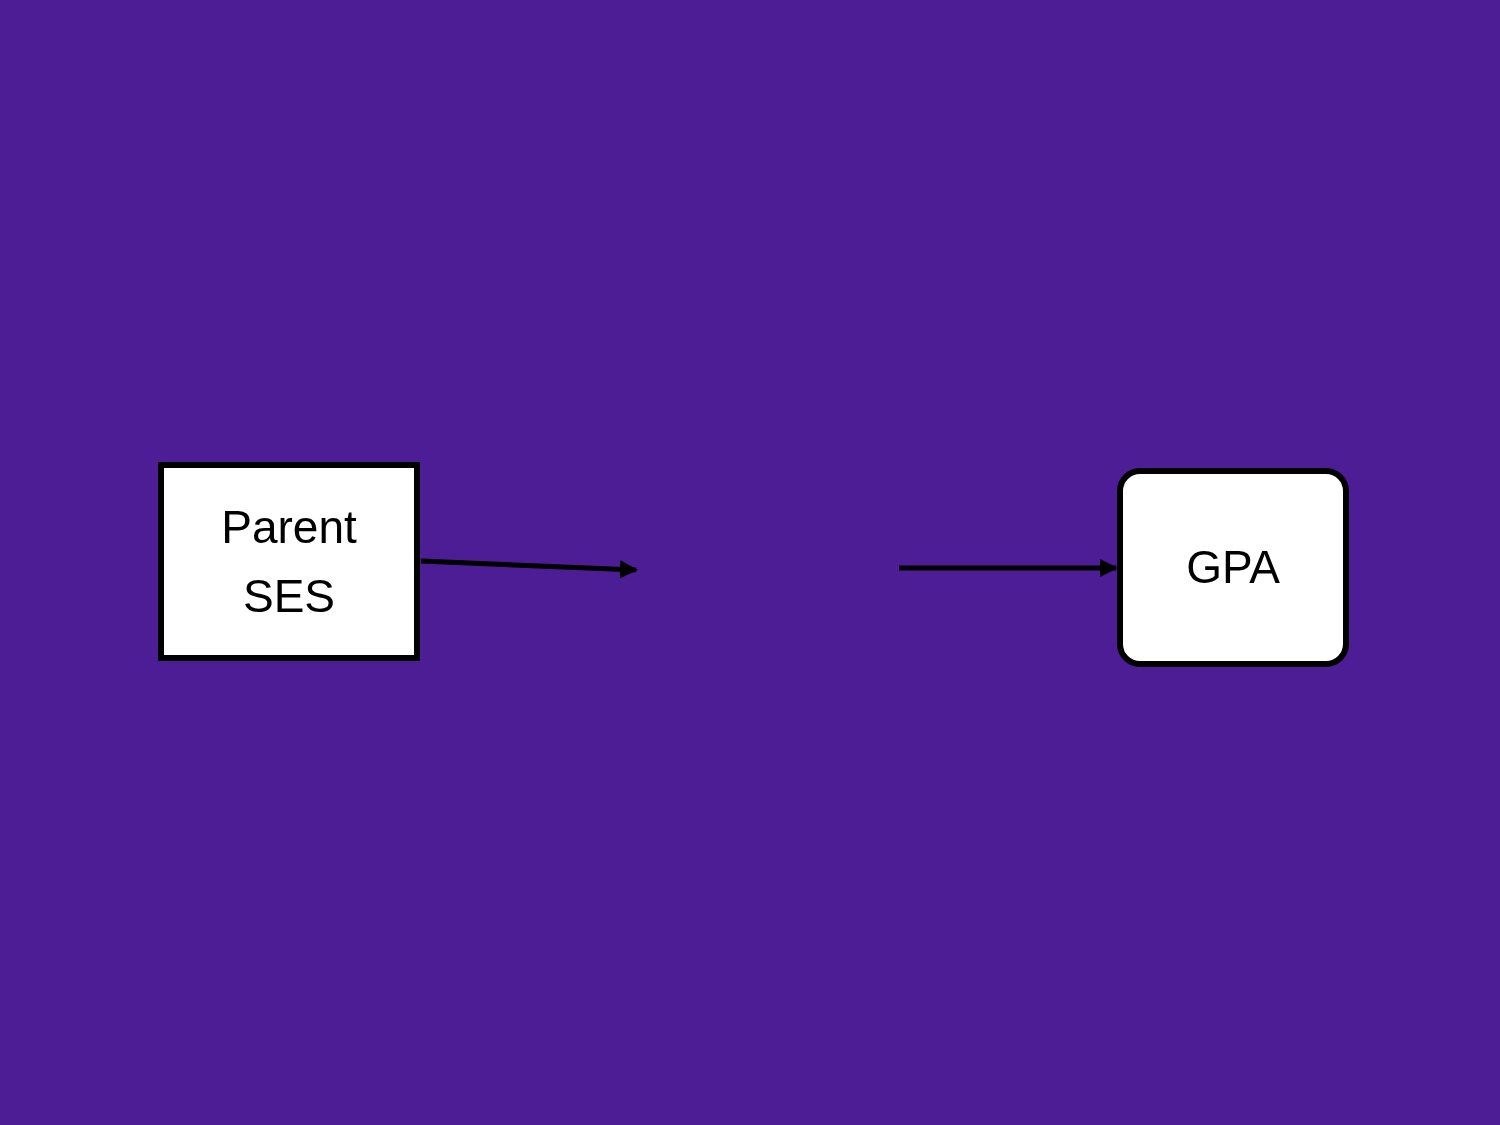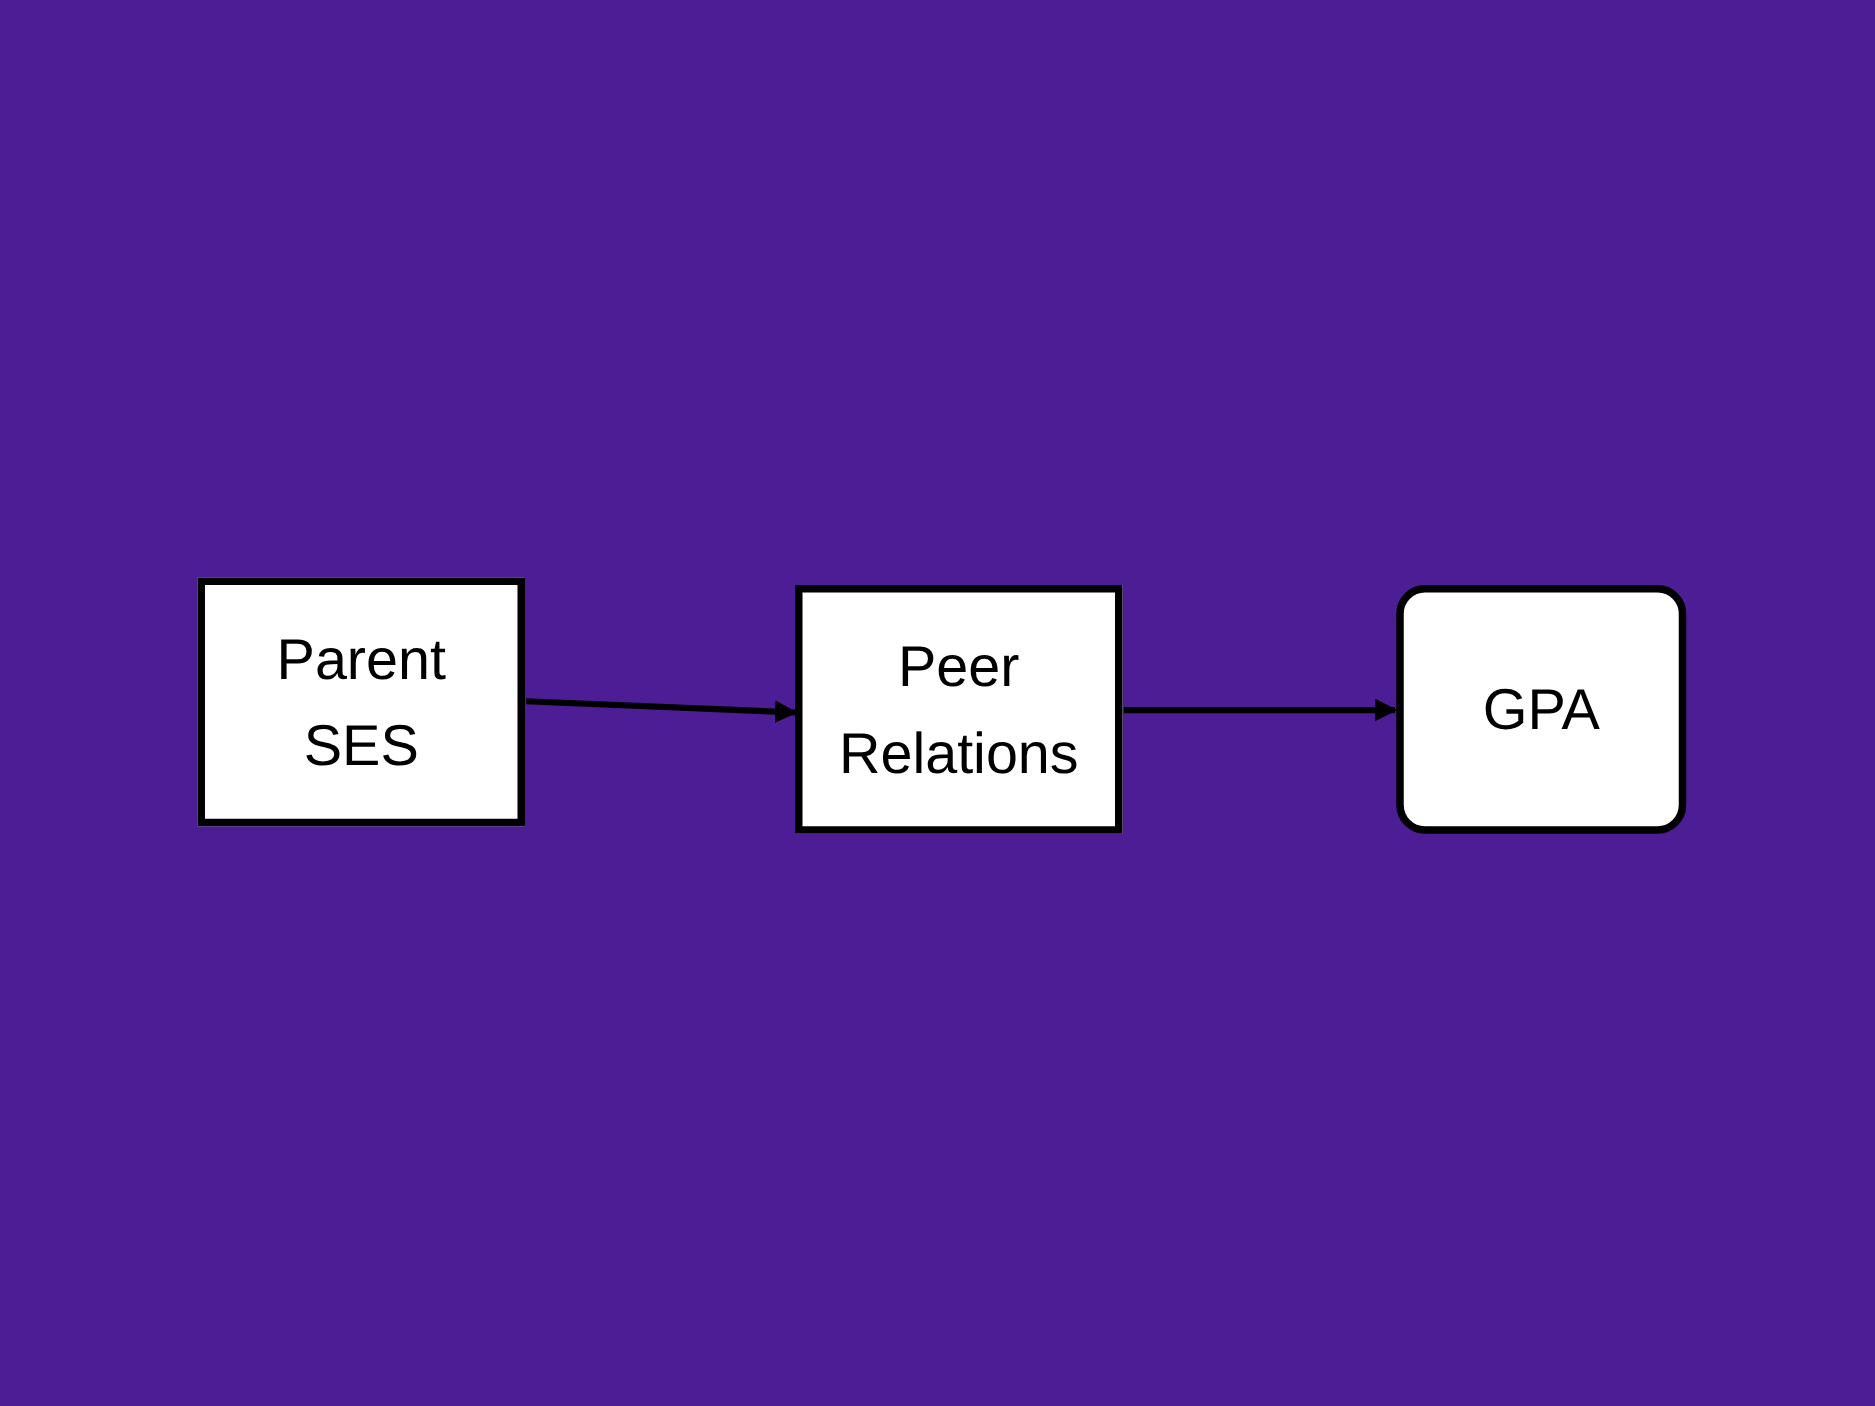--- a/index.html
+++ b/index.html
@@ -56,22 +56,18 @@
     </defs>
     <line x1="421" y1="561" x2="636" y2="570" stroke-width="5" marker-end="url(#arrowhead)" stroke="#000000"></line>
     <line x1="899" y1="568" x2="1116" y2="568" stroke-width="5" marker-end="url(#arrowhead)" stroke="#000000"></line>
   </svg>
 
   <div class="node" id="node-parent-ses">
     <span class="node-label">Parent
 SES</span>
   </div>
 
-  <div class="node" id="node-peer-relations">
-    <span class="node-label">Peer
-Relations</span>
-  </div>
 
   <div class="node" id="node-gpa">
     <span class="node-label">GPA</span>
   </div>
 
 </div>
 
 </body></html>

